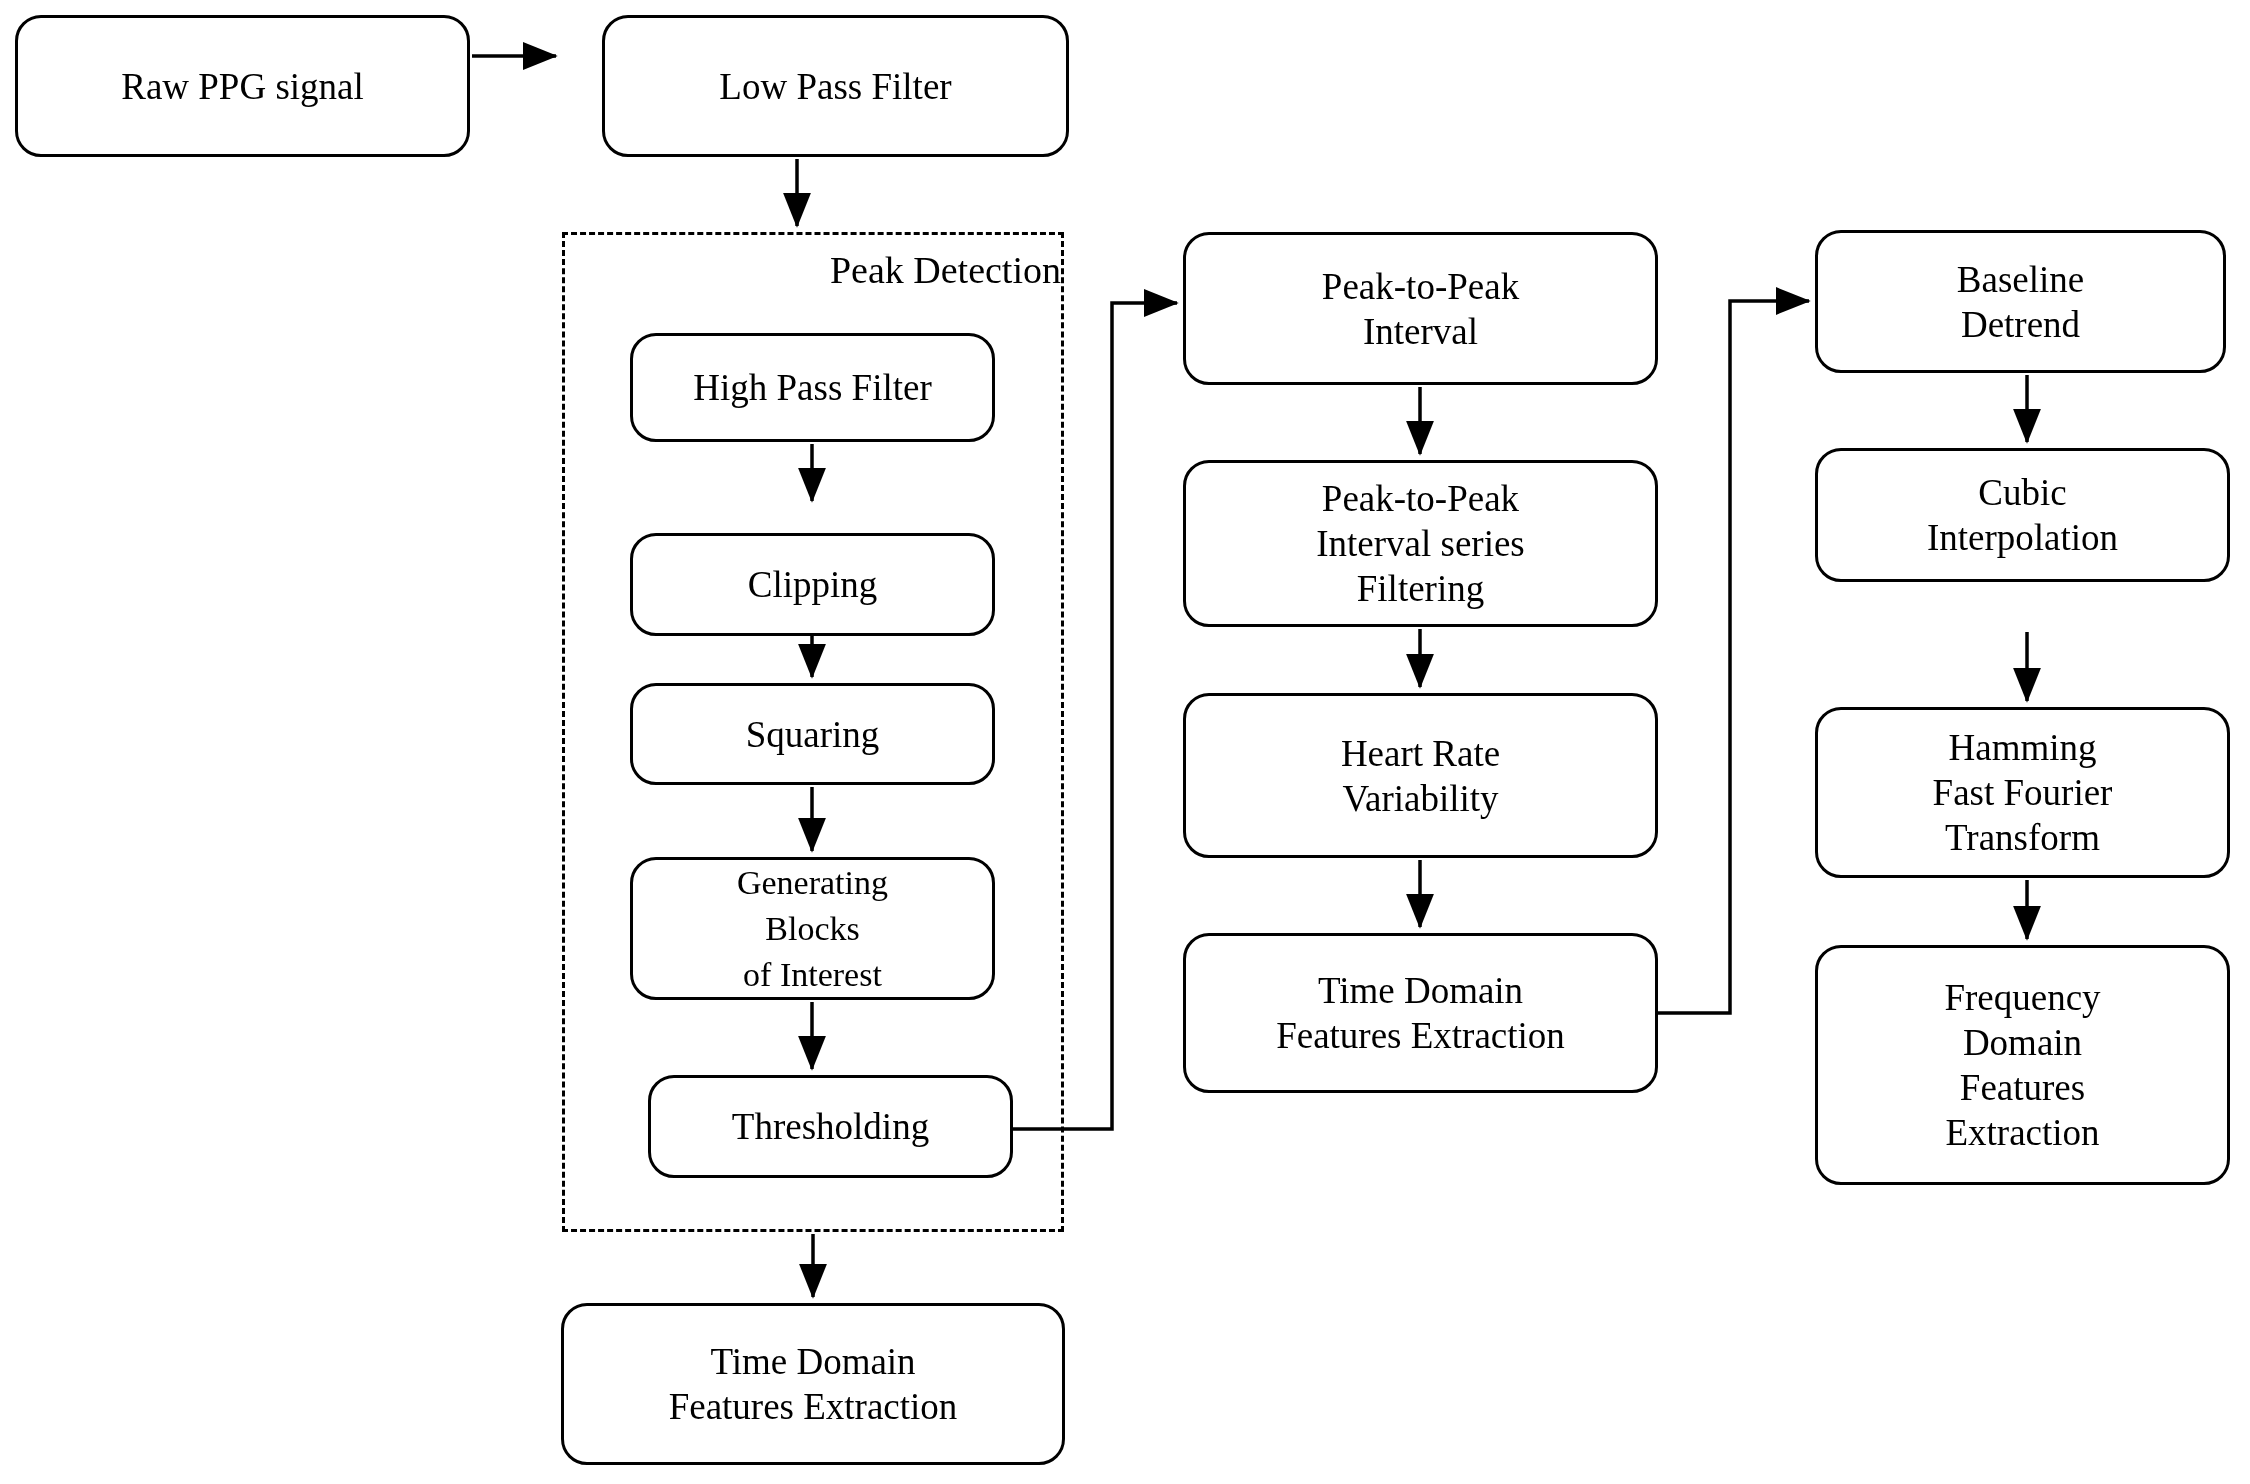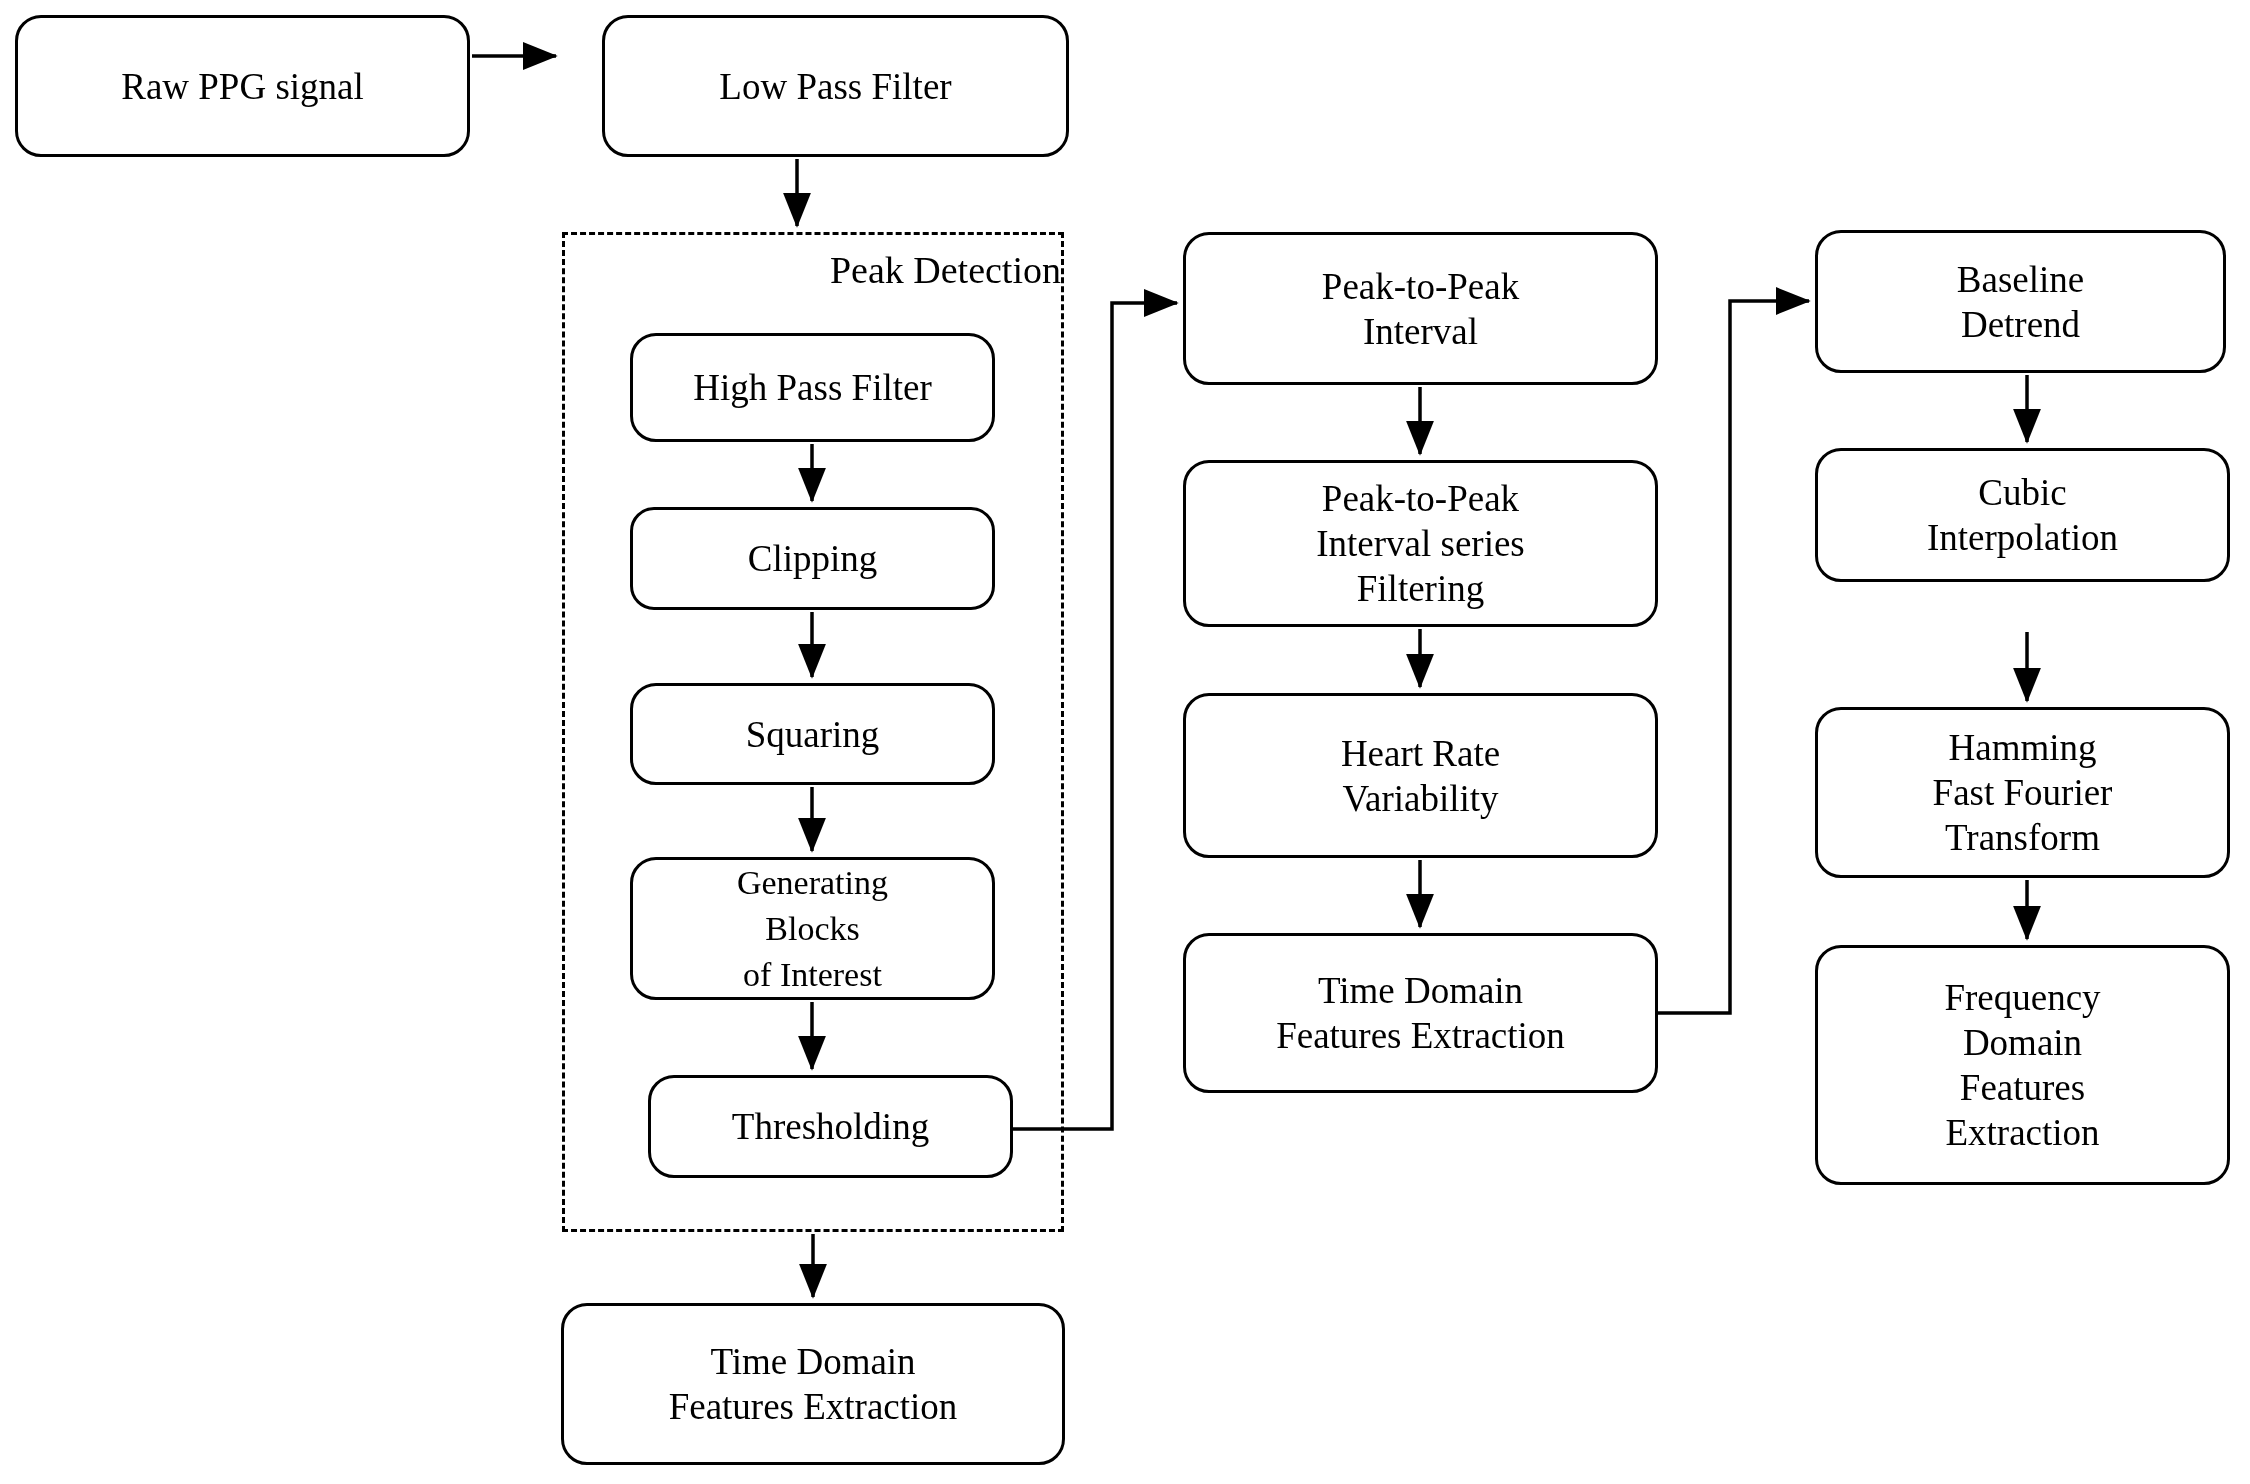--- a/index.html
+++ b/index.html
@@ -37,21 +37,21 @@
     position:absolute;left:0;top:12px;width:100%;
     text-align:right;font-size:38px;line-height:46px;
     white-space:pre-line;
   }
   .small{font-size:34px;line-height:46px;}
   
   .n-raw-ppg      {left:15px;   top:15px;   width:455px; height:142px;}
   .n-low-pass     {left:563px;  top:15px;   width:467px; height:142px;margin-left:39px;}
   .g-peak-detect  {left:562px;  top:232px;  width:502px; height:1000px;}
   .n-high-pass    {left:630px;  top:333px;  width:365px; height:109px;}
-  .n-clipping     {left:630px;  top:507px;  width:365px; height:103px;border-radius:24px;}
+  .n-clipping     {left:630px;  top:533px;  width:365px; height:103px;}
   .n-squaring     {left:630px;  top:683px;  width:365px; height:102px;}
   .n-gboi         {left:630px;  top:857px;  width:365px; height:143px;}
   .n-thresholding {left:630px;  top:1075px; width:365px; height:103px;margin-left:18px;}
   .n-tdfe-bottom  {left:561px;  top:1303px; width:504px; height:162px;}
   .n-ppi          {left:1183px; top:232px;  width:475px; height:153px;}
   .n-ppisf        {left:1183px; top:460px;  width:475px; height:167px;}
   .n-hrv          {left:1183px; top:693px;  width:475px; height:165px;}
   .n-tdfe-mid     {left:1183px; top:933px;  width:475px; height:160px;}
   .n-baseline     {left:1815px; top:230px;  width:411px; height:143px;}
   .n-cubic        {left:1815px; top:448px;  width:415px; height:134px;}

